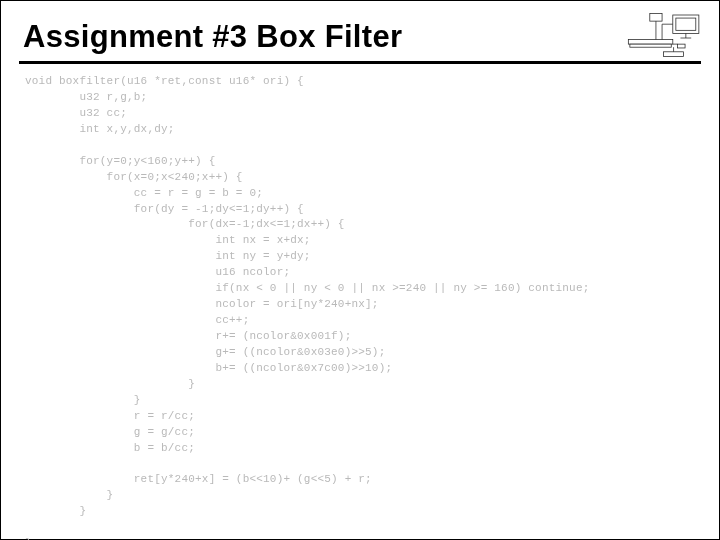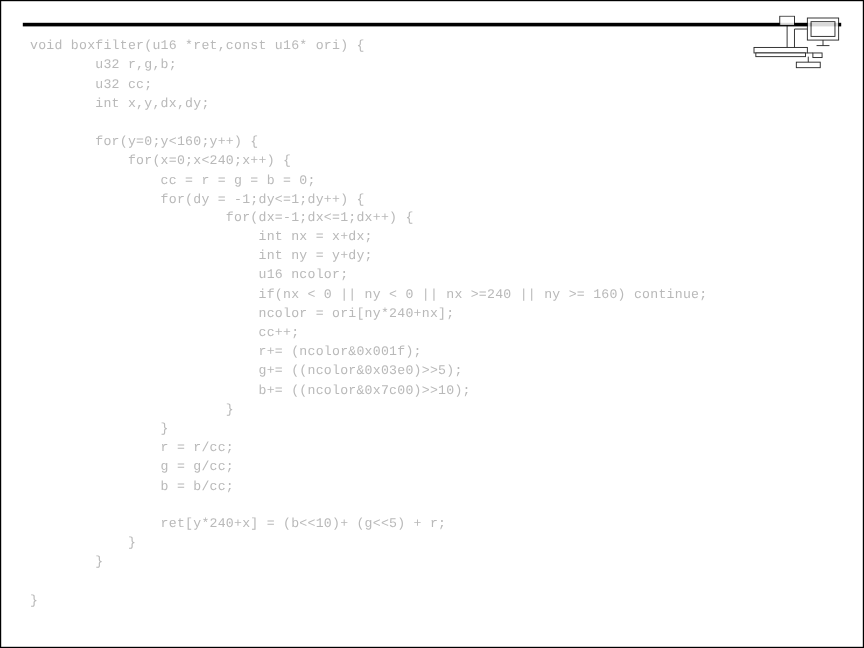--- a/index.html
+++ b/index.html
@@ -77,20 +77,21 @@
 
         <line x1="56" y1="10" x2="56" y2="34"></line>
         <line x1="78" y1="14" x2="64" y2="14"></line>
         <line x1="64" y1="14" x2="64" y2="34"></line>
         <line x1="78" y1="40" x2="84" y2="40"></line>
         <line x1="79" y1="50" x2="79" y2="44"></line>
       </g>
     </svg>
   </div>
 
+  <h1 class="title">Assignment #3 Box Filter</h1>
   <hr class="hr">
 
   <div class="code" id="code-block">void boxfilter(u16 *ret,const u16* ori) {
         u32 r,g,b;
         u32 cc;
         int x,y,dx,dy;
 
         for(y=0;y&lt;160;y++) {
             for(x=0;x&lt;240;x++) {
                 cc = r = g = b = 0;

